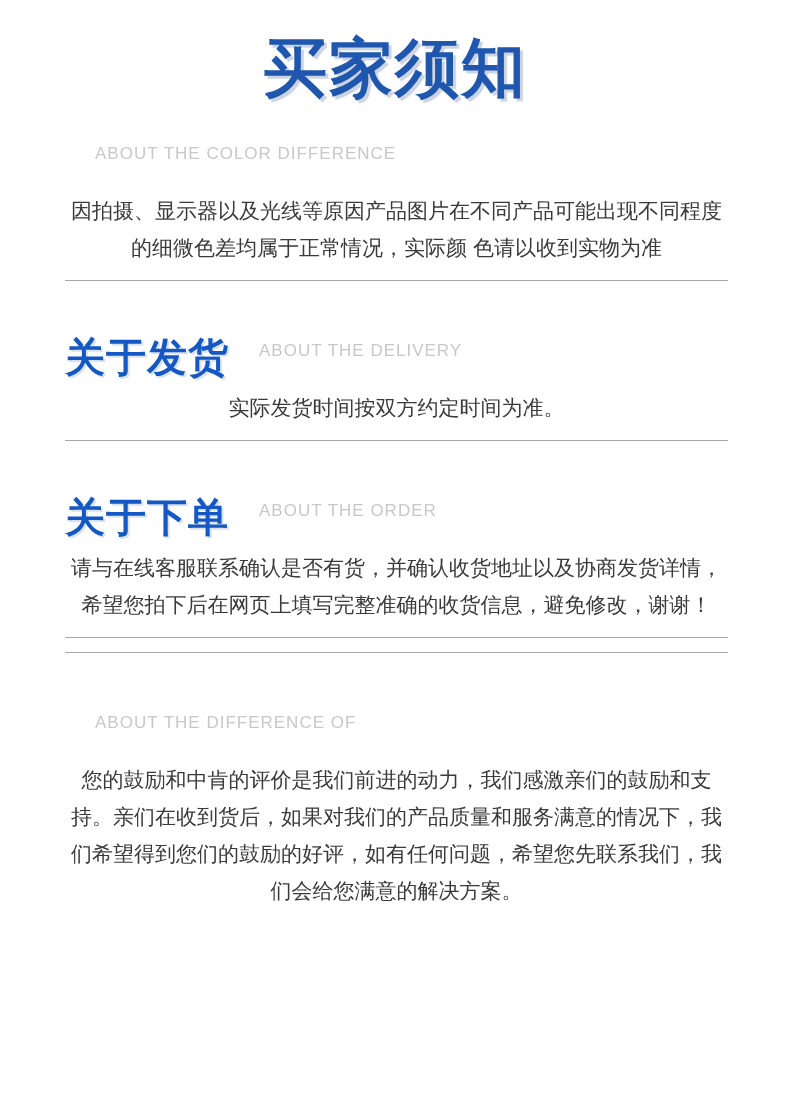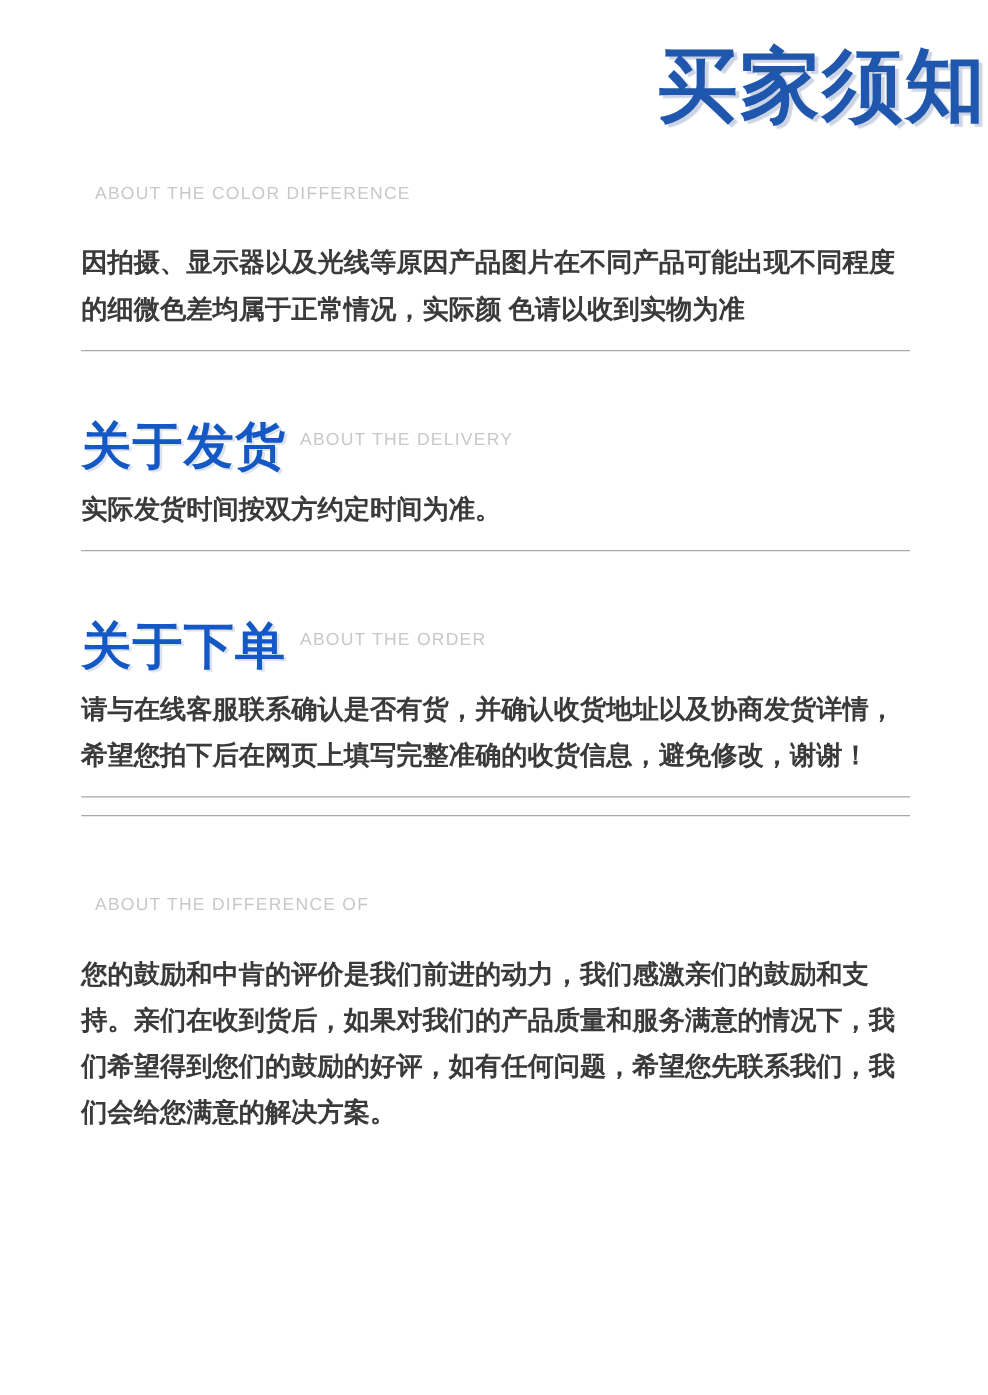--- a/index.html
+++ b/index.html
@@ -10,21 +10,21 @@
     overflow: hidden;
     font-family: "Liberation Sans", "DejaVu Sans", sans-serif;
   }
   .page {
     width: 790px;
     height: 1116px;
     background: #ffffff;
   }
   .page-title {
     margin-top: 26px;
-    text-align: right;
+    text-align: center;
     font-size: 64px;
     line-height: 84px;
     font-weight: bold;
     color: #1f57ae;
     letter-spacing: 2px;
     text-shadow: 3px 3px 1px #ccd3e2;
   }
   .notice-section {
     width: 663px;
     margin-left: 65px;
@@ -38,35 +38,34 @@
   }
   .notice-section.first .sec-head { margin-top: 20px; }
   .sec-head h2 {
     font-size: 40px;
     font-weight: bold;
     color: #1358c5;
     letter-spacing: 1px;
     text-shadow: 2px 2px 0 #dde2ec;
   }
   .sec-sub {
-    font-size: 14px;
+    font-size: 17px;
     color: #c8c8c8;
     letter-spacing: 1px;
-    margin-left: 11px;
+    margin-left: 30px;
     padding-bottom: 6px;
     font-weight: normal;
   }
   .sec-body {
     margin-top: 8px;
     font-size: 21px;
     line-height: 37px;
     color: #3a3a3a;
-    text-align: left;
+    text-align: center;
     word-break: break-all;
-    font-weight: bold;
   }
   .divider {
     border: none;
     border-top: 1px solid #a8a8a8;
     height: 0;
     margin-top: 14px;
     width: 100%;
   }
 </style>
 </head>

